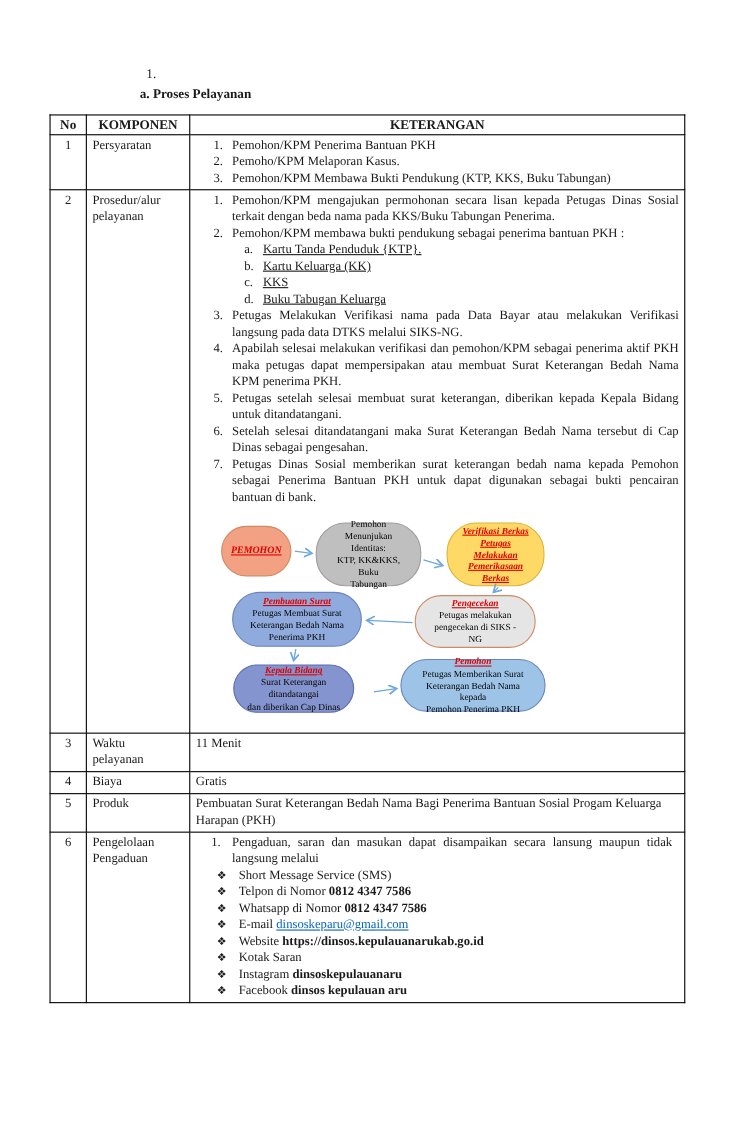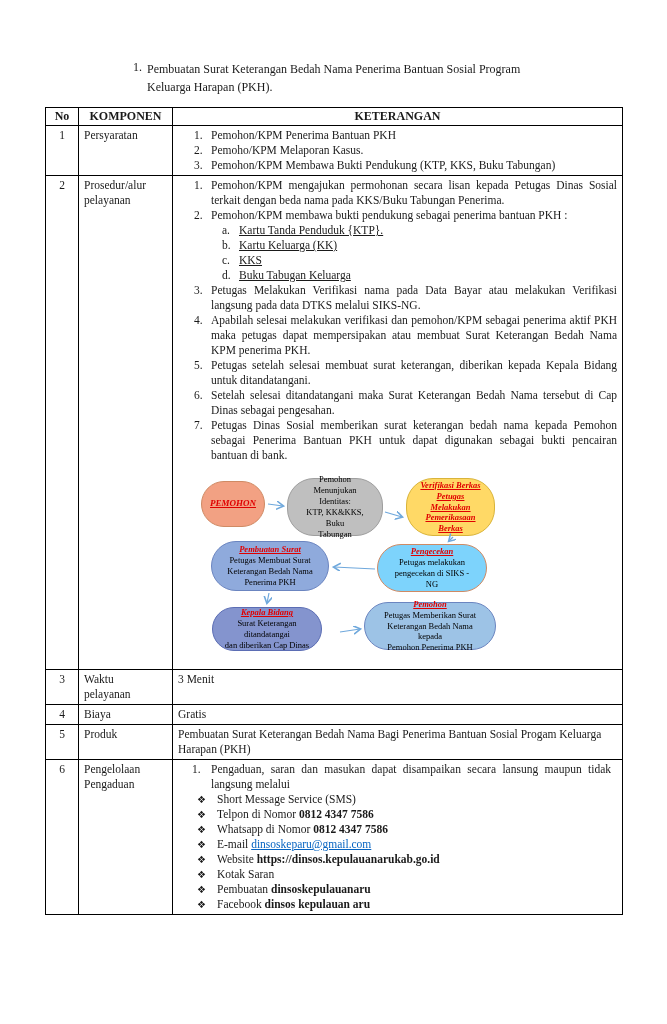--- a/index.html
+++ b/index.html
@@ -60,24 +60,23 @@
 </style>
 </head>
 <body>
 
 <div class="page">
   <div class="content">
 
 
     <div class="sub-row">
       <span class="sub-num">1.</span>
-      <span class="sub-text">Pembuatan Surat Keterangan Bedah Nama Penerima Bantuan Sosial Program
-Keluarga Harapan (PKH).</span>
     </div>
 
+    <div class="section-label">a. Proses Pelayanan</div>
 
     <table class="main">
       <colgroup>
           <col class="c-no">
           <col class="c-komp">
           <col class="c-ket">
         </colgroup>
       <thead>
         <tr>
           <th>No</th>
@@ -130,21 +129,21 @@
 Identitas:
 KTP, KK&amp;KKS, Buku
 Tabungan</span>
               </div>
               <div class="fbox fb-verifikasi" style="background-color: rgb(255, 217, 102);">
                 <span class="ftitle">Verifikasi Berkas
 Petugas Melakukan
 Pemerikasaan
 Berkas</span>
               </div>
-              <div class="fbox fb-pengecekan" style="background-color: #7dd3fc; align-items: center;">
+              <div class="fbox fb-pengecekan" style="background-color: #e5e5e5; align-items: center;">
                 <span class="ftitle">Pengecekan</span>
                 <span class="fbody">Petugas melakukan
 pengecekan di SIKS -
 NG</span>
               </div>
               <div class="fbox fb-pembuatan" style="background-color: rgb(143, 170, 220);">
                 <span class="ftitle">Pembuatan Surat</span>
                 <span class="fbody">Petugas Membuat Surat
 Keterangan Bedah Nama
 Penerima PKH</span>
@@ -176,21 +175,21 @@
                 </g>
               </svg>
             </div>
           </td>
         </tr>
 
         <tr>
           <td class="no-cell">3</td>
           <td class="komp-cell">Waktu pelayanan</td>
           <td class="ket-cell">
-            <div>3 Menit</div>
+            <div>11 Menit</div>
             <div class="spacer-line"></div>
           </td>
         </tr>
 
         <tr>
           <td class="no-cell">4</td>
           <td class="komp-cell">Biaya</td>
           <td class="ket-cell">Gratis</td>
         </tr>
 
@@ -228,21 +227,21 @@
               <li>
                 <span class="dia">❖</span>
                 <span><span>Website </span><strong>https://dinsos.kepulauanarukab.go.id</strong></span>
               </li>
               <li>
                 <span class="dia">❖</span>
                 <span>Kotak Saran</span>
               </li>
               <li>
                 <span class="dia">❖</span>
-                <span><span>Pembuatan </span><strong>dinsoskepulauanaru</strong></span>
+                <span><span>Instagram </span><strong>dinsoskepulauanaru</strong></span>
               </li>
               <li>
                 <span class="dia">❖</span>
                 <span><span>Facebook </span><strong>dinsos kepulauan aru</strong></span>
               </li>
             </ul>
           </td>
         </tr>
 
       </tbody>

